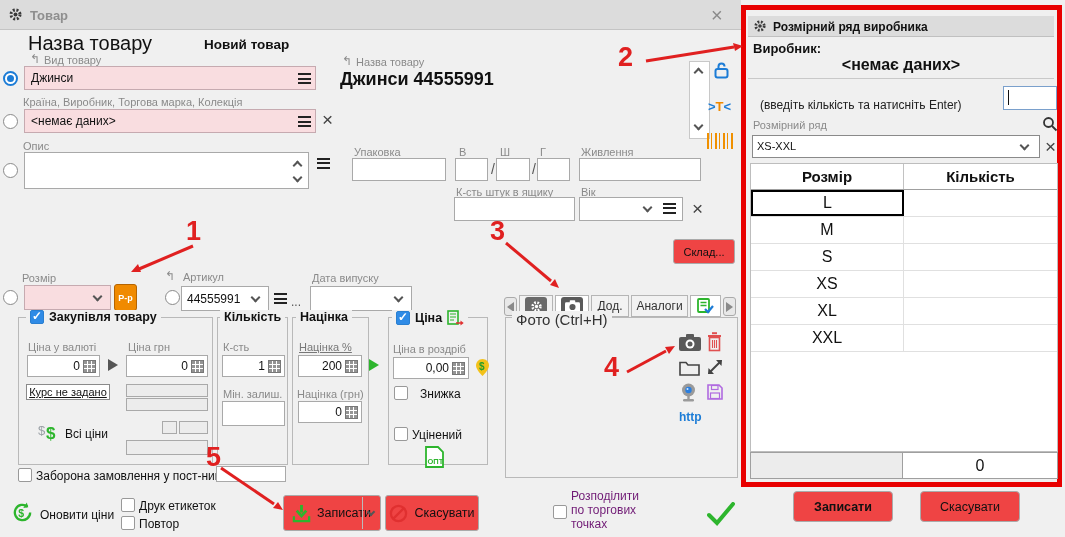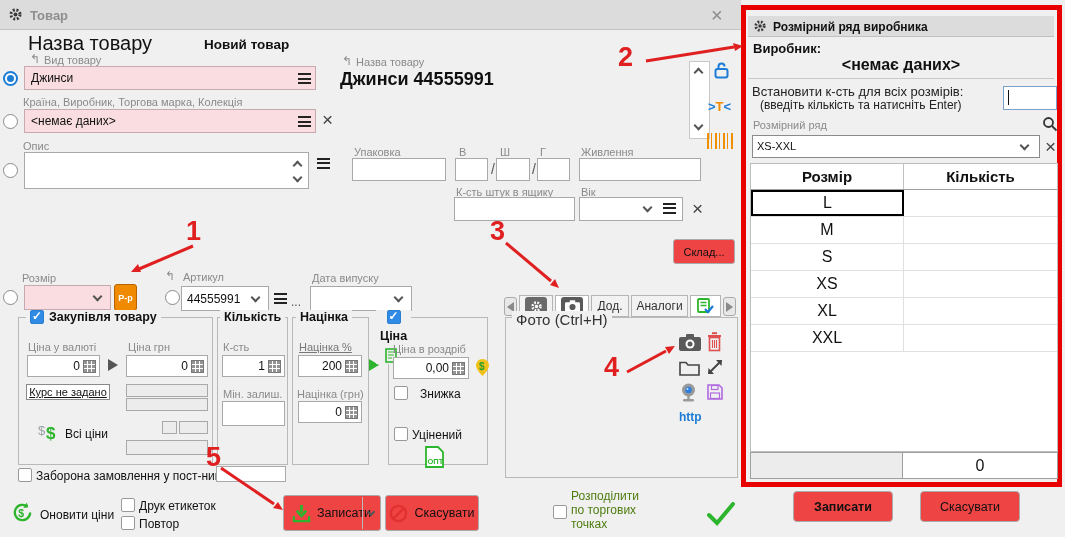--- a/index.html
+++ b/index.html
@@ -197,21 +197,21 @@
         <span class="calc2"></span>
       </div>
     <span class="play" style="left:369px;top:359px;border-left:10px solid #2db52d;"></span>
     <span class="lbl" style="left:297px;top:388px;">Націнка (грн)</span>
     <div class="numbox" style="left:298px;top:401px;width:64px;height:22px;">
         <span>0</span>
         <span class="calc2"></span>
       </div>
 
     <div class="fs" style="left:388px;top:317px;width:100px;height:148px;"></div>
-    <div class="leg" style="left:376px;top:310px;flex-direction:column;">
+    <div class="leg" style="left:392px;top:310px;">
       <span class="ckb on" style="position:relative;"></span>
       <span>Ціна</span>
       <span style="display:inline-flex;">
         <svg width="17" height="16" viewBox="0 0 17 16">
             <rect x="1" y="1" width="10" height="13" fill="none" stroke="#2db52d" stroke-width="1.6"></rect>
             <path d="M3 4h6M3 7h6M3 10h4" stroke="#2db52d" stroke-width="1.2"></path>
             <path d="M9 13h6" stroke="#e03030" stroke-width="1.5"></path>
             <path d="M13.5 10.5l3.2 2.5-3.2 2.5z" fill="#e03030"></path>
           </svg>
       </span>
@@ -343,41 +343,40 @@
       <span style="display:inline-flex;">
           <svg width="19" height="19" viewBox="0 0 20 20">
             <circle cx="10" cy="10" r="8" fill="none" stroke="#e03030" stroke-width="2.4"></circle>
             <path d="M4.6 15.4L15.4 4.6" stroke="#e03030" stroke-width="2.4"></path>
           </svg>
         </span>
       <span>Скасувати</span>
     </div>
 
     <span class="ckb" style="left:553px;top:505px;"></span>
-    <div class="abs" style="left:571px;top:489px;width:72px;font-size:12px;color:#4d7c0f;line-height:14px;">Розподілити по торгових точках</div>
+    <div class="abs" style="left:571px;top:489px;width:72px;font-size:12px;color:#701a75;line-height:14px;">Розподілити по торгових точках</div>
     <span class="abs" style="left:707px;top:502px;"><svg width="28" height="24" viewBox="0 0 28 24">
           <path d="M2 13l8 8L26 2" fill="none" stroke="#2db52d" stroke-width="4" stroke-linecap="round"></path>
         </svg></span>
   </div>
 
   <div class="abs" style="left:741px;top:5px;width:321px;height:482px;border:5px solid #e80000;"></div>
 
   <div class="abs" style="left:748px;top:16px;width:306px;height:21px;background:#dcdcdc;border-bottom:1px solid #c0c0c0;">
     <span class="abs" style="left:5px;top:3px;"><svg width="14" height="14" viewBox="0 0 20 20">
           <circle cx="10" cy="10" r="6" fill="none" stroke="#3a3a3a" stroke-width="4" stroke-dasharray="2.6 2.2"></circle>
           <circle cx="10" cy="10" r="2.6" fill="#3a3a3a"></circle>
         </svg></span>
     <span class="abs" style="left:25px;top:4px;font-size:12px;font-weight:bold;color:#111;">Розмірний ряд виробника</span>
   </div>
 
   <span class="abs" style="left:753px;top:41px;font-size:13px;font-weight:bold;color:#111;">Виробник:</span>
   <div class="abs" style="left:748px;top:56px;width:306px;text-align:center;font-size:16px;font-weight:bold;color:#111;">&lt;немає даних&gt;</div>
   <div class="abs" style="left:748px;top:78px;width:306px;height:1px;background:#c9c9c9;"></div>
 
-  <span class="abs" style="left:752px;top:84px;font-size:13px;color:#222;">Встановити к-сть для всіх розмірів:</span>
   <span class="abs" style="left:760px;top:98px;font-size:12px;color:#222;">(введіть кількість та натисніть Enter)</span>
   <div class="box" style="left:1003px;top:86px;width:54px;height:24px;border-color:#7aa0cc;"></div>
   <div class="abs" style="left:1008px;top:90px;width:1px;height:15px;background:#111;"></div>
 
   <span class="lbl" style="left:753px;top:119px;">Розмірний ряд</span>
   <span class="abs" style="left:1042px;top:116px;"><svg width="16" height="16" viewBox="0 0 16 16">
         <circle cx="6.5" cy="6.5" r="4.5" fill="none" stroke="#333" stroke-width="1.8"></circle>
         <path d="M10 10l4.5 4.5" stroke="#333" stroke-width="1.8"></path>
       </svg></span>
   <div class="box" style="left:752px;top:135px;width:288px;height:23px;border-color:#8a8a8a;"></div>

